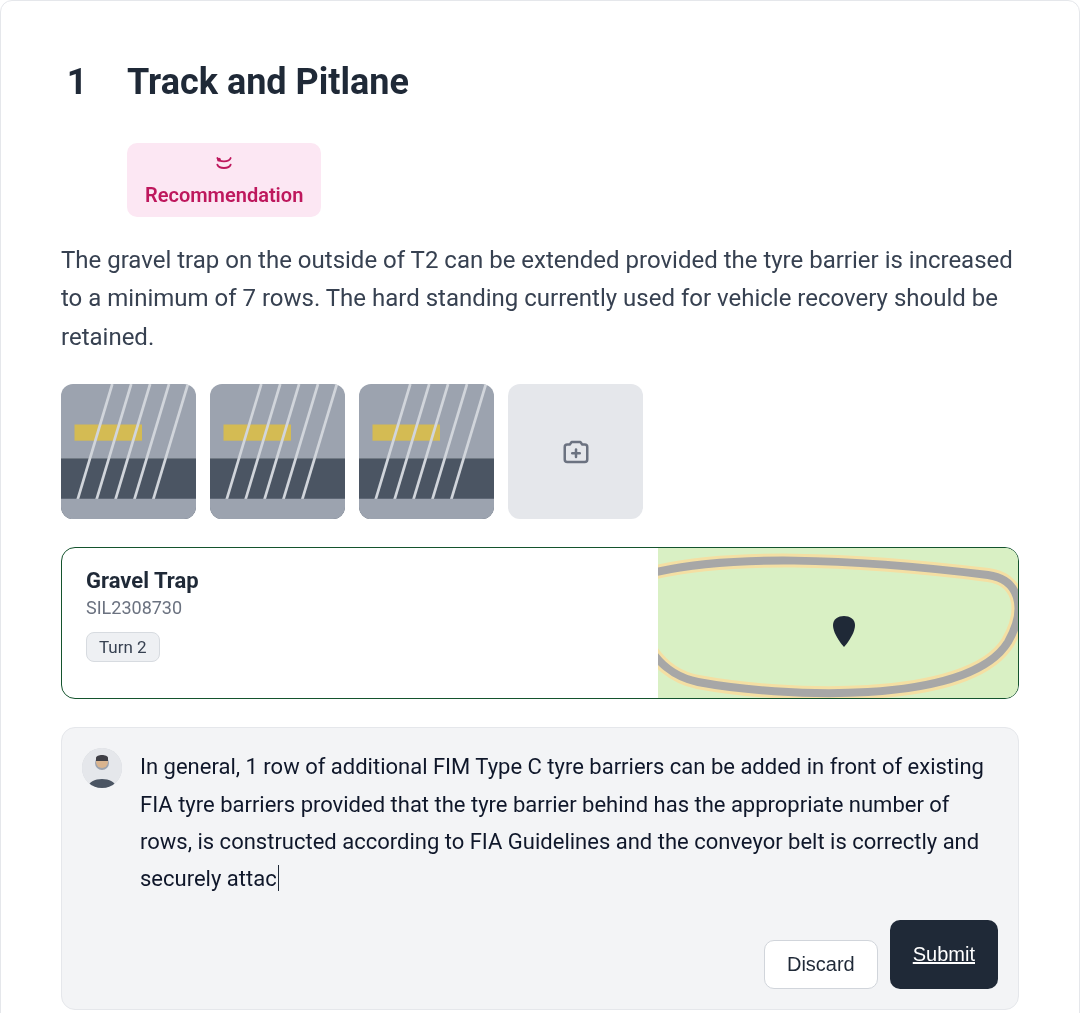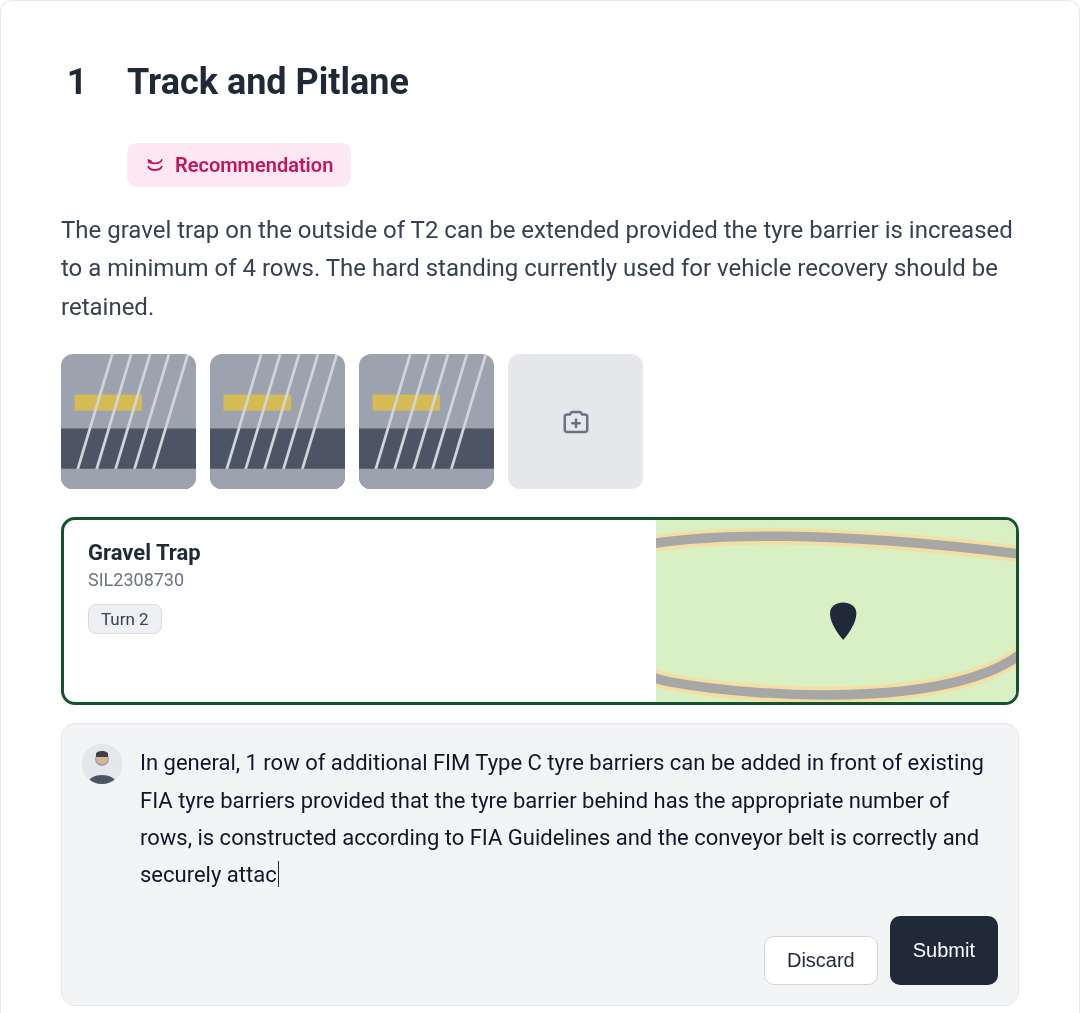--- a/index.html
+++ b/index.html
@@ -41,20 +41,21 @@
     display: inline-flex;
     align-items: center;
     gap: 10px;
     background: #fce7f3;
     color: #be185d;
     font-weight: 600;
     font-size: 20px;
     padding: 10px 18px;
     border-radius: 10px;
     margin-bottom: 24px;
+    flex-direction: column;
   }
   .item-row {
     display: flex;
     gap: 34px;
   }
   .item-num {
     font-size: 24px;
     font-weight: 600;
     color: #1f2937;
     width: 32px;
@@ -89,26 +90,26 @@
     height: 135px;
     border-radius: 12px;
     background: #e5e7eb;
     display: flex;
     align-items: center;
     justify-content: center;
     cursor: pointer;
   }
   .thumb-add svg { width: 30px; height: 30px; color: #6b7280; }
   .location-card {
-    border: 3px solid #14532d;
+    border: 1px solid #14532d;
     border-radius: 14px;
     display: flex;
     overflow: hidden;
-    height: 188px;
-    margin-bottom: 18px;
+    height: 152px;
+    margin-bottom: 28px;
   }
   .location-info {
     padding: 20px 24px;
     flex: 1;
   }
   .location-title {
     font-size: 22px;
     font-weight: 700;
     color: #1f2937;
     margin-bottom: 4px;
@@ -184,20 +185,21 @@
   }
   .btn-secondary {
     background: #fff;
     border-color: #d1d5db;
     color: #1f2937;
     margin-top: 20px;
   }
   .btn-primary {
     background: #1f2937;
     color: #fff;
+    text-decoration: underline;
   }
 </style>
 </head>
 <body>
 
 <div class="page">
 
   <div class="header-row">
     <div class="section-num">1</div>
     <div class="section-title">Track and Pitlane</div>
@@ -209,21 +211,21 @@
         <path d="M4 6c1.5 4 6 4 8 4s6.5 0 8-4"></path>
         <path d="M4 14c1.5 4 6 4 8 4s6.5 0 8-4"></path>
         <circle cx="6" cy="8" r="1.2" fill="#be185d"></circle>
       </svg>
       <span>Recommendation</span>
     </div>
   </div>
 
   <div class="item-row">
     <div class="item-body">
-      <p class="item-text">The gravel trap on the outside of T2 can be extended provided the tyre barrier is increased to a minimum of 4 rows. The hard standing currently used for vehicle recovery should be retained.</p>
+      <p class="item-text">The gravel trap on the outside of T2 can be extended provided the tyre barrier is increased to a minimum of 7 rows. The hard standing currently used for vehicle recovery should be retained.</p>
 
       <div class="thumbs">
         <div class="thumb">
           <svg viewBox="0 0 100 100" preserveAspectRatio="xMidYMid slice">
             <rect width="100" height="55" fill="#9ca3af"></rect>
             <rect y="55" width="100" height="45" fill="#4b5563"></rect>
             <rect x="10" y="30" width="50" height="12" fill="#facc15" opacity="0.6"></rect>
             <g stroke="#d1d5db" stroke-width="2">
               <line x1="8" y1="100" x2="38" y2="0"></line>
               <line x1="22" y1="100" x2="52" y2="0"></line>

